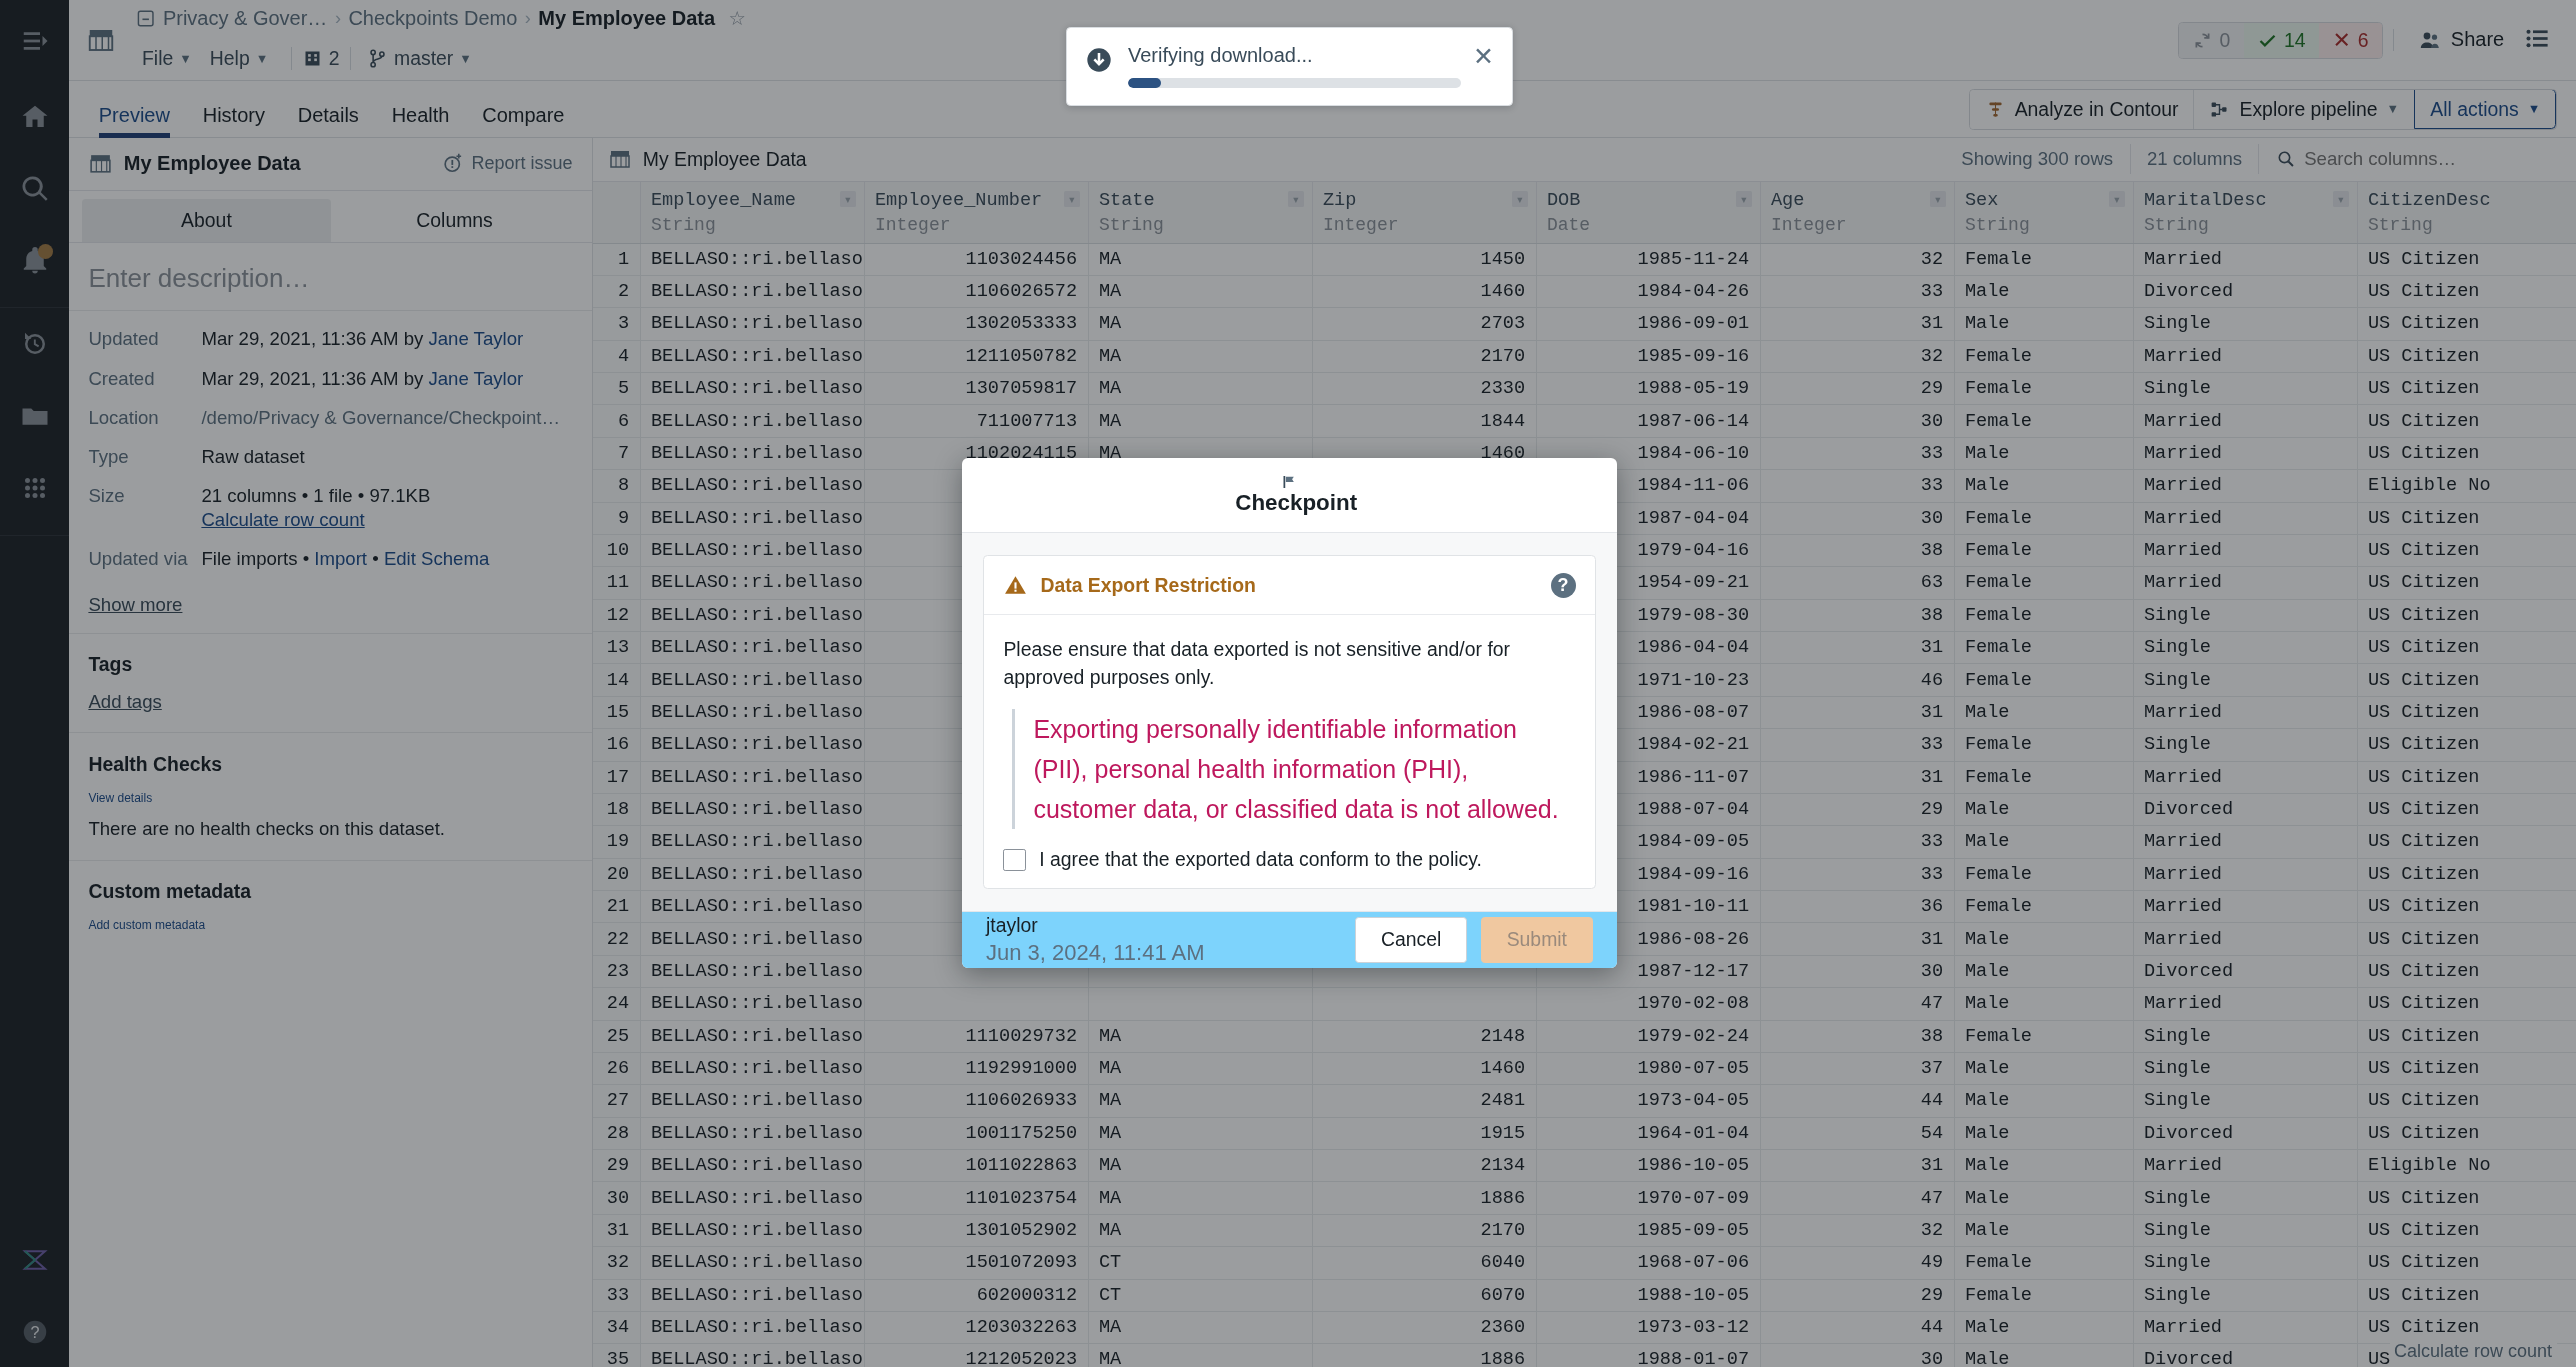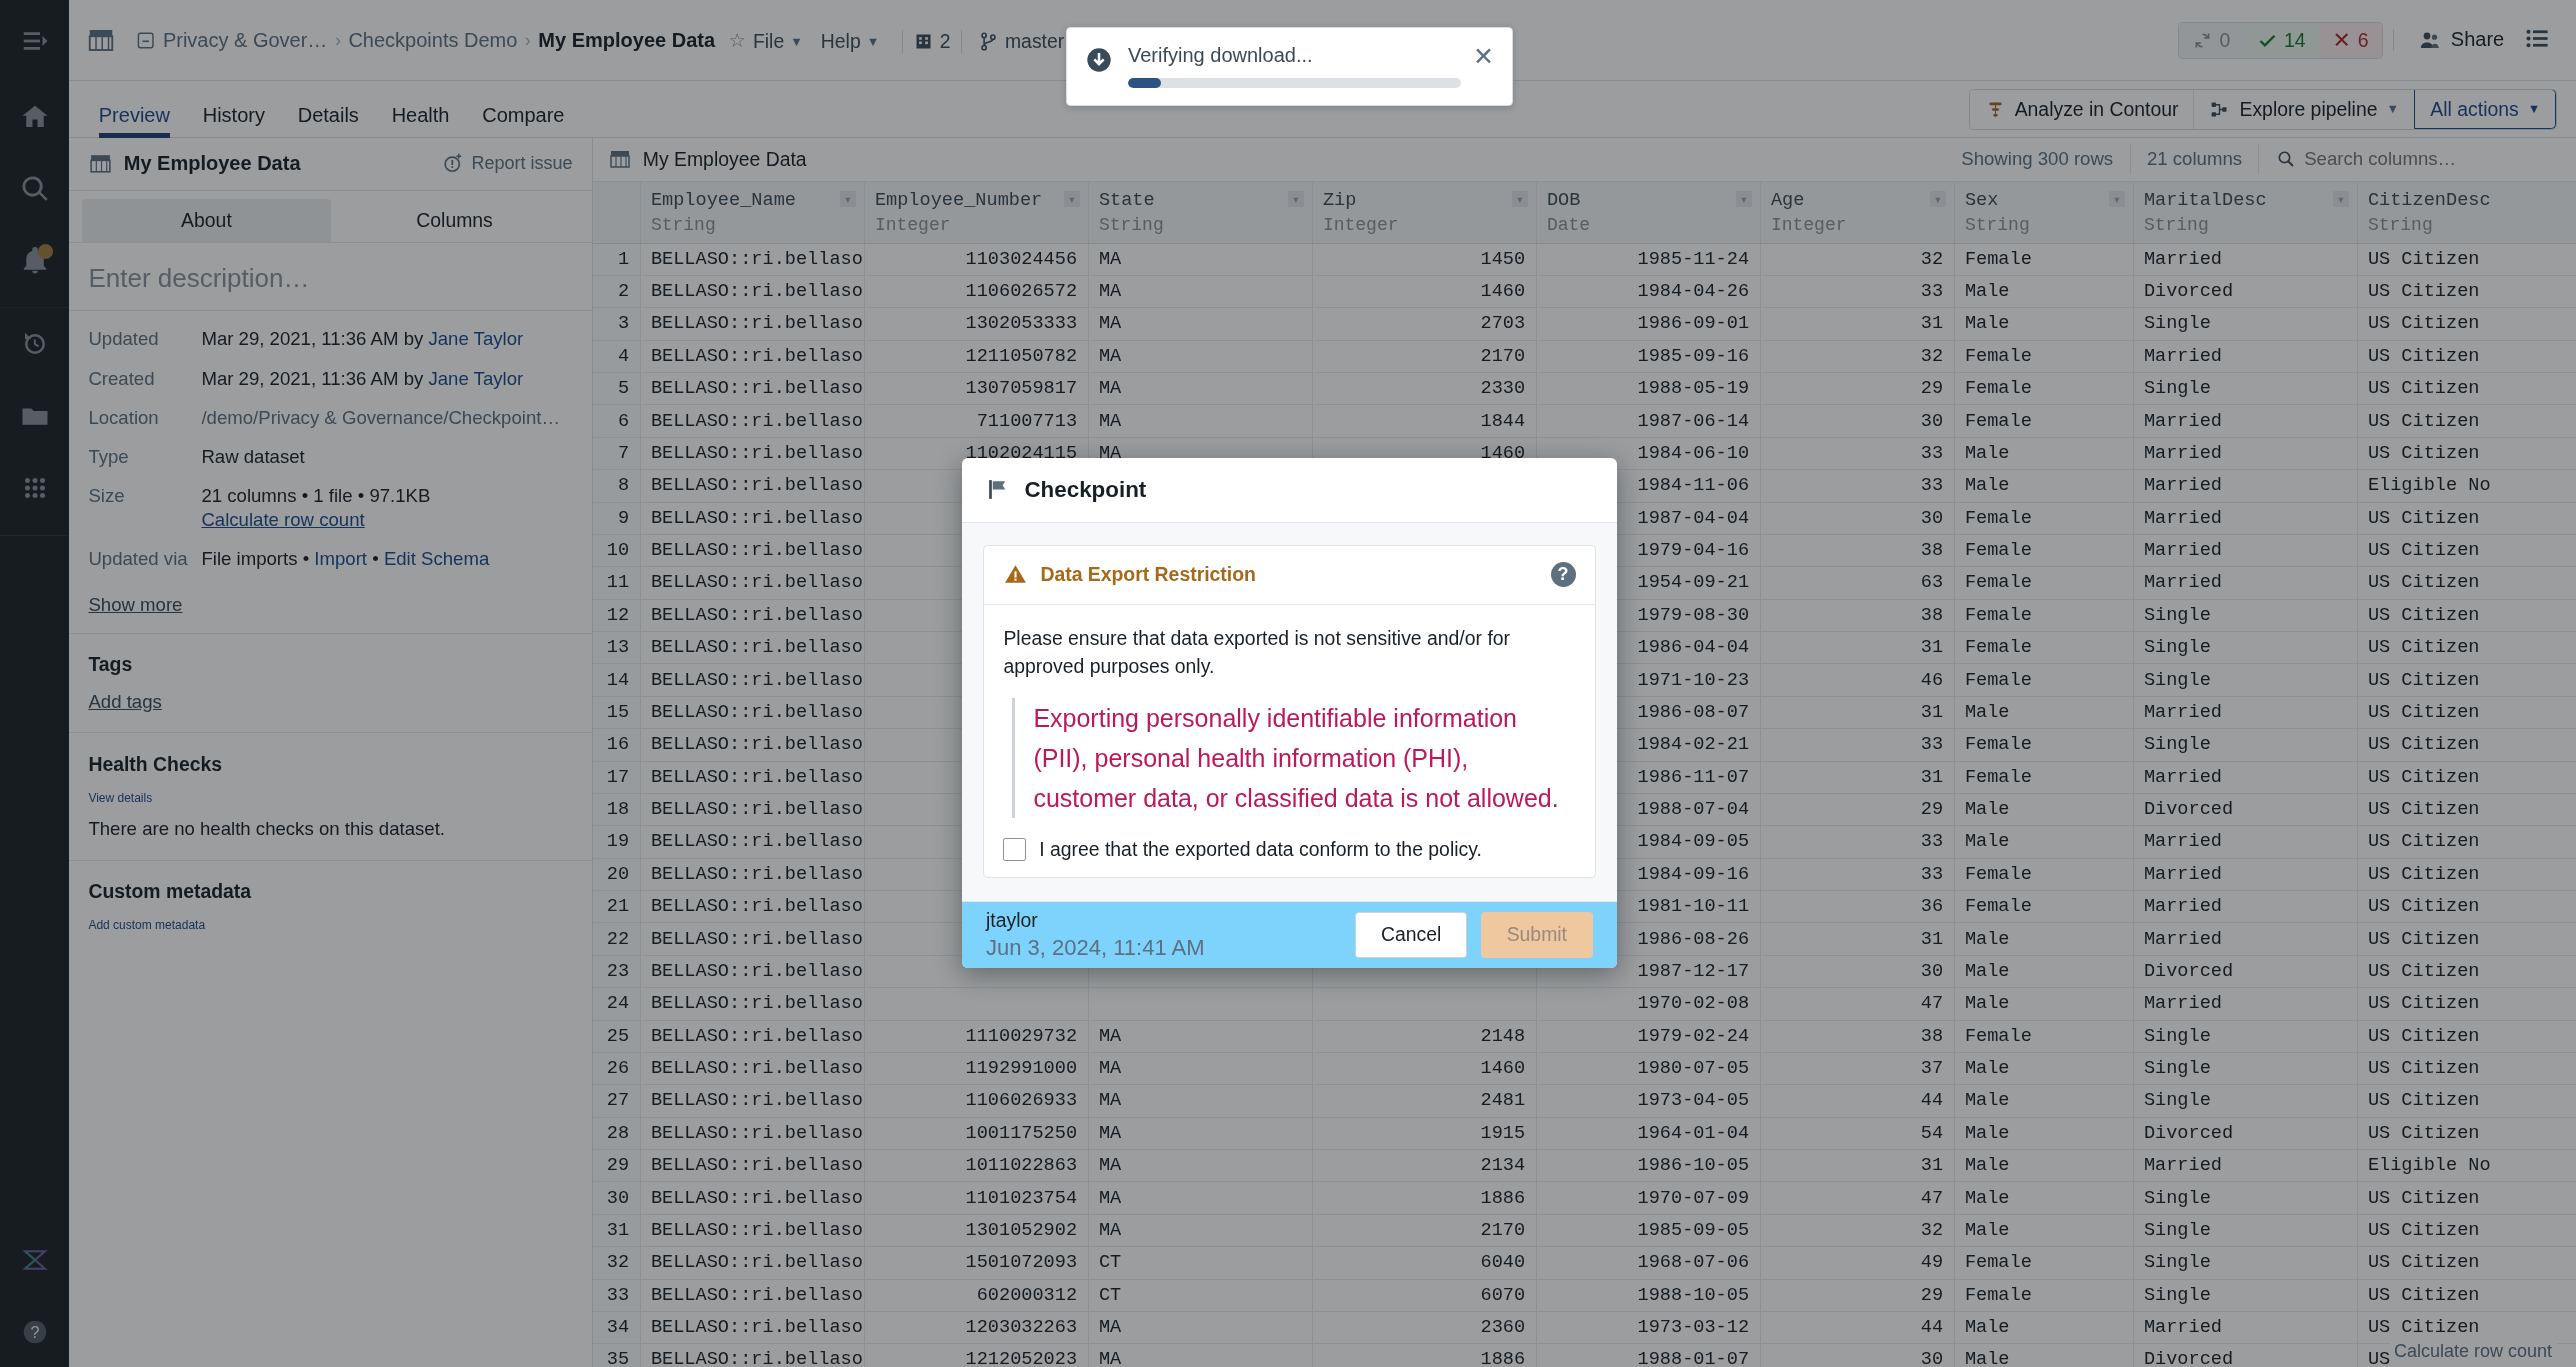--- a/index.html
+++ b/index.html
@@ -35,21 +35,21 @@
     border-radius: 50%; background: #a37a44;
   }
 
   
   .header {
     position: absolute; left: 69px; top: 0; width: 2507px; height: 81px;
     background: #ffffff; border-bottom: 0.7px solid #dfe2e6;
     display: flex; align-items: center; z-index: 20;
   }
   .hdr-icon-box { width: 64px; display:flex; align-items:center; justify-content:center; }
-  .hdr-main { display:flex; justify-content:center; gap: 1px; padding-left: 3px; }
+  .hdr-main { display:flex; flex-direction: column; justify-content:center; gap: 11px; padding-left: 3px; }
   .crumbs { display:flex; align-items:center; gap: 7.5px; font-size: 20px; color: #5c7080; }
   .crumbs .ds-icon { width: 19.4px; height: 21px; }
   .crumb { cursor: pointer; }
   .crumb.active { color: #182026; font-weight: 600; }
   .sep { color: #a7b6c2; font-size: 18px; }
   .star { color: #8a94a0; font-size: 19.4px; margin-left: 6px; cursor:pointer; }
   .menurow { display:flex; align-items:center; gap: 0px; font-size: 19.4px; color: #394b59; margin-top: 3px;}
   .menuitem { padding: 3px 12px 3px 6px; cursor: pointer; display:flex; align-items:center; gap: 6px;}
   .caret { font-size: 12.7px; color: #5c7080; }
   .vbar { width:0.7px; height: 22.4px; background:#d8dde2; margin: 0 10.4px; }
@@ -155,21 +155,21 @@
   .toast .prog { margin-top: 10.4px; height: 10.4px; width: 100%; background:#dde1e5; border-radius: 5.2px; overflow:hidden;}
   .toast .prog > i { display:block; height:100%; background:#2c5282; border-radius:5.2px;}
   .toast .x { font-size: 25px; color:#5c7080; cursor:pointer; line-height:1; margin-left: 12px;}
 
   
   .modal {
     position:absolute; left: 962px; top: 458px; width: 655px; height: 510px;
     background:#ffffff; border-radius: 6px; box-shadow: 0 6px 27px rgba(16,22,26,0.4);
     z-index: 700; display:flex; flex-direction:column; overflow:hidden;
   }
-  .m-hd { height: 75px; display:flex; align-items:center; padding: 16px 24px; border-bottom:0.7px solid #e3e6ea;}
+  .m-hd { height: 75px; display:flex; align-items:center; padding: 16px 24px; border-bottom:0.7px solid #e3e6ea;flex-direction:column;}
   .m-hd .t { font-size: 22.4px; font-weight:600; color:#182026; margin-left:13.4px; }
   .m-body { flex:1; background:#f7f8f9; padding: 22.4px 21px; }
   .card { background:#fff; border:0.7px solid #e0e3e6; border-radius:4.5px; }
   .card-hd { display:flex; align-items:center; padding: 16.4px 19.4px; border-bottom:0.7px solid #e8eaed; }
   .card-hd .ttl { font-size:19.4px; font-weight:bold; color:#a6691a; margin-left:12px; }
   .card-hd .help { margin-left:auto; width: 25px; height:25px; border-radius:50%; background:#5c7080; color:#fff;
      display:flex; align-items:center; justify-content:center; font-size:18px; font-weight:bold; cursor:pointer;}
   .card-bd { padding: 19.4px 19.4px 16.4px 19.4px; }
   .p1 { font-size: 19.4px; color:#182026; line-height: 1.45; }
   .quote { margin: 18px 0 19.4px 9px; padding-left: 18px; border-left: 3.7px solid #ccd3da;

